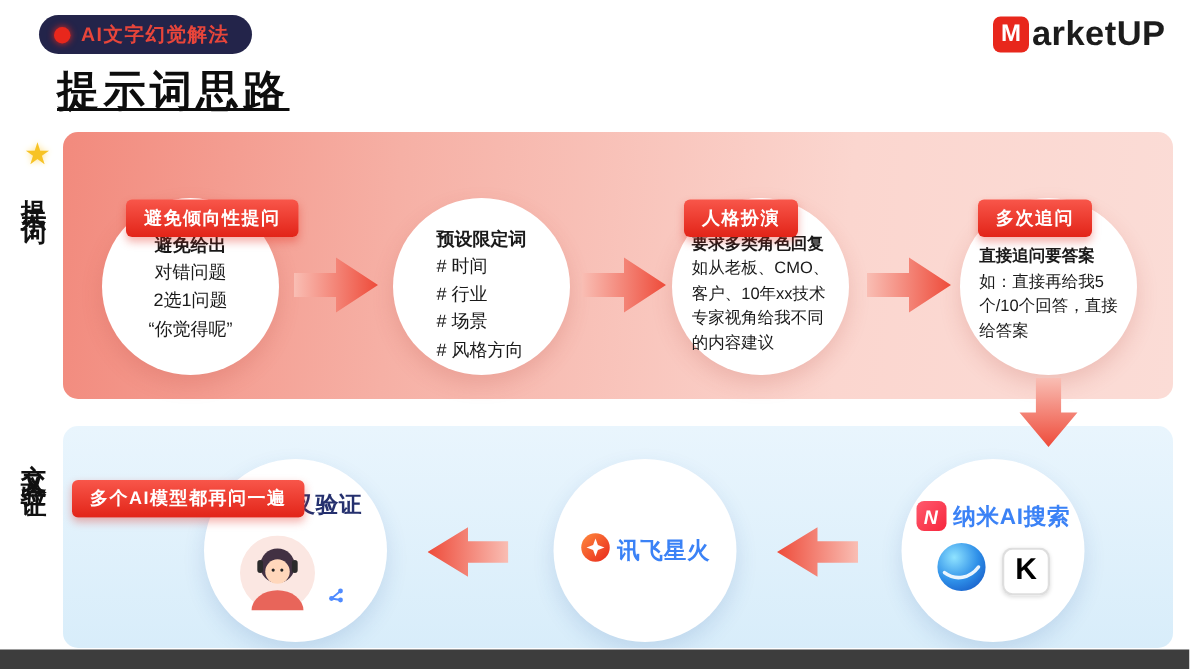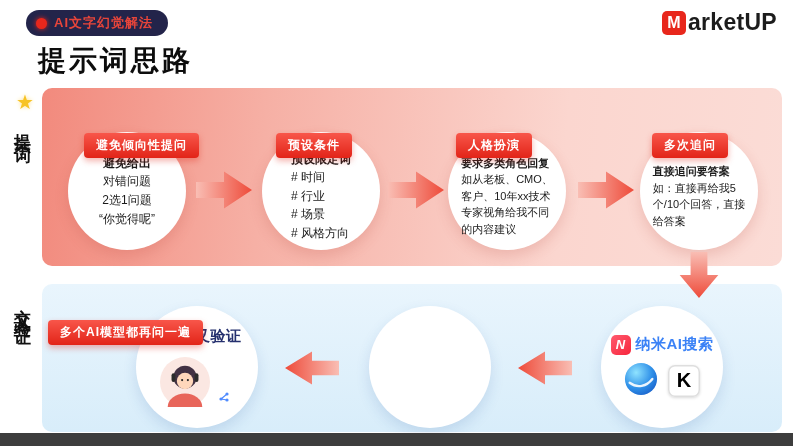--- a/index.html
+++ b/index.html
@@ -13,21 +13,21 @@
   .badge { position:absolute; left:26px; top:10px; height:26px; background:#23244a;
     border-radius:14px; display:flex; align-items:center; gap:7px; padding:0 15px 0 10px; z-index:4; }
   .badge .dot { width:11px; height:11px; border-radius:50%; background:#e8271c; box-shadow:0 0 5px #e8271c; }
   .badge .txt { color:#e8453a; font-size:13px; font-weight:bold; letter-spacing:1px; }
 
   .logo { position:absolute; right:16px; top:9px; display:flex; align-items:center; gap:2px; z-index:4; }
   .logo .m { width:24px; height:24px; background:#e8271c; border-radius:5px; color:#fff; font-weight:bold;
     display:flex; align-items:center; justify-content:center; font-size:16px; }
   .logo .rest { font-size:23px; font-weight:bold; color:#1c1c1c; letter-spacing:0.3px; }
 
-  .title { position:absolute; left:38px; top:42px; font-size:28px; font-weight:bold; color:#0d0d0d; letter-spacing:3px; }
+  .title { position:absolute; left:38px; top:42px; font-size:28px; font-weight:bold; color:#0d0d0d; letter-spacing:3px;text-decoration:underline; }
 
   
   .star { position:absolute; left:16px; top:90px; font-size:20px; color:#f7c325; text-shadow:0 0 4px #ffe08a; z-index:3; }
   .vlabel { position:absolute; writing-mode:vertical-rl; text-orientation:upright; font-weight:bold;
     font-size:17px; letter-spacing:6px; color:#111; z-index:3; }
   .v1 { left:11px; top:120px; }
   .v2 { left:11px; top:296px; }
 
   
   .sec1 { position:absolute; left:42px; top:88px; width:740px; height:178px; border-radius:10px; z-index:1;
@@ -112,21 +112,20 @@
   <h1 class="title">提示词思路</h1>
 
   <span class="star">★</span>
   <div class="vlabel v1">提示词</div>
   <div class="vlabel v2">交叉验证</div>
 
   <div class="sec1"></div>
   <div class="sec2"></div>
 
   <div class="tag t0">避免倾向性提问</div>
-  <div class="tag t1">预设条件</div>
   <div class="tag t2">人格扮演</div>
   <div class="tag t3">多次追问</div>
 
   <div class="circle small c0">
     <div class="clines center">
       <div class="b">避免给出</div>
       <div>对错问题</div>
       <div>2选1问题</div>
       <div>“你觉得呢”</div>
     </div>
@@ -206,20 +205,35 @@
           <circle cx="13" cy="7" r="1.6" fill="#4f8bff"></circle>
           <circle cx="13" cy="13" r="1.6" fill="#4f8bff"></circle>
         </svg>
       </span>
     </div>
   </div>
 
   <div class="arrow-l b0"></div>
 
   <div class="circle bigc cm">
+    <div class="brandrow">
+      <span>
+        <svg viewBox="0 0 20 20" width="20" height="20">
+          <defs>
+              <linearGradient id="spg" x1="0" y1="0" x2="1" y2="1">
+            <stop offset="0" stop-color="#ff8a3d"></stop>
+                <stop offset="1" stop-color="#e8271c"></stop>
+          </linearGradient>
+            </defs>
+          <circle cx="10" cy="10" r="9.5" fill="url(#spg)"></circle>
+          <path d="M10 4l1.6 4.4L16 10l-4.4 1.6L10 16l-1.6-4.4L4 10l4.4-1.6z" fill="#fff"></path>
+        </svg>
+      </span>
+      <span class="brand">讯飞星火</span>
+    </div>
   </div>
 
   <div class="arrow-l b1"></div>
 
   <div class="circle bigc cr">
     <div class="brandrow">
       <span class="nano-box">N</span>
       <span class="brand">纳米AI搜索</span>
     </div>
     <div class="iconrow">

